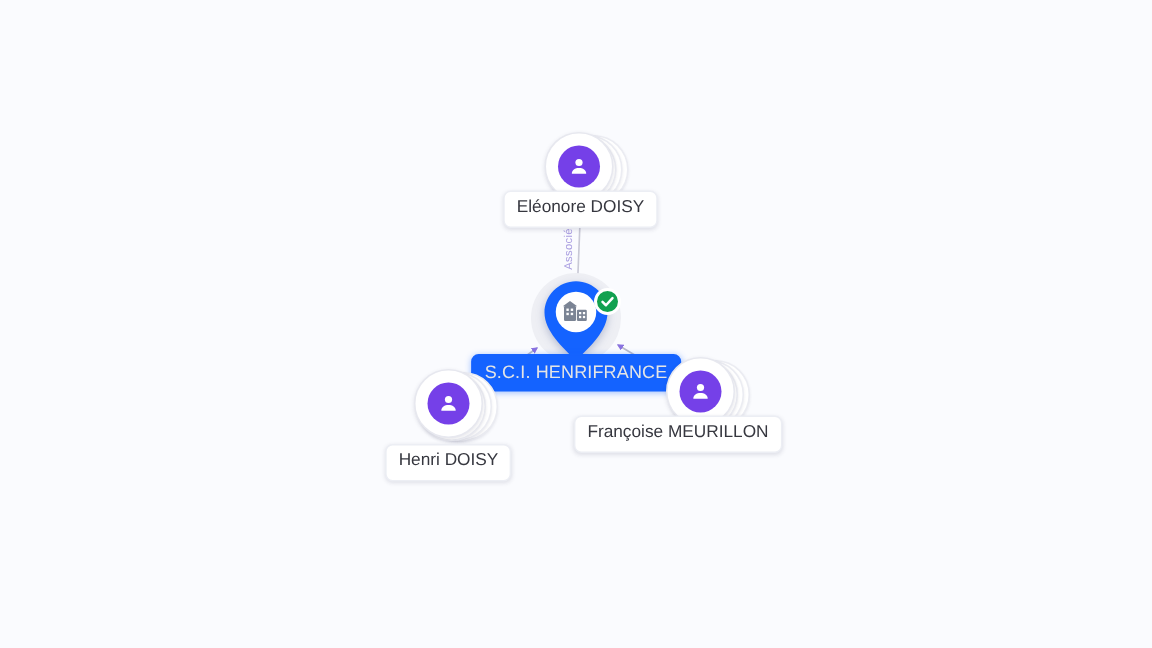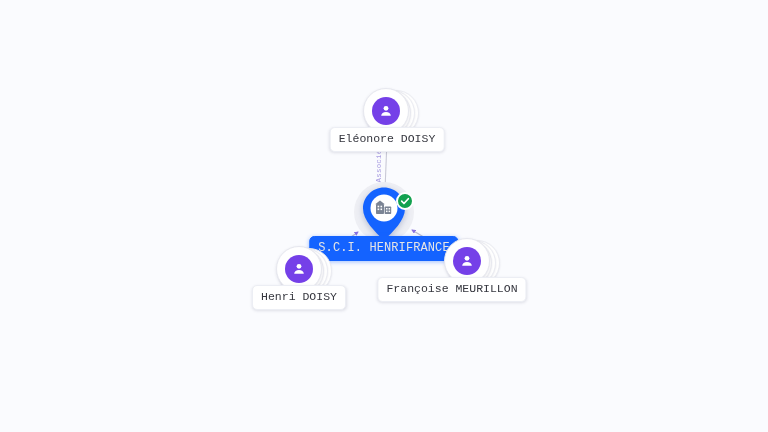--- a/index.html
+++ b/index.html
@@ -13,21 +13,20 @@
     font-family: "Liberation Sans", sans-serif;
     overflow: hidden;
     position: relative;
   }
 
   #graph-canvas {
     position: absolute;
     inset: 0;
     width: 768px;
     height: 324px;
-    font-family: Liberation Mono, monospace;
   }
 
   
   #edges-layer {
     position: absolute;
     inset: 0;
     width: 768px;
     height: 432px;
     pointer-events: none;
   }
@@ -229,21 +228,21 @@
       <div class="avatar-disc">
         <div class="avatar-inner">
           <svg width="16" height="16" viewBox="0 0 24 24" fill="#ffffff">
             <circle cx="12" cy="8" r="3.6"></circle>
             <path d="M4.8 19.2c0-3.6 3.3-5.6 7.2-5.6s7.2 2 7.2 5.6z"></path>
           </svg>
         </div>
       </div>
     </div>
   </div>
-  <div class="node-label" style="left:299px; top:285px;">Henri DOISY</div>
+  <div class="node-label" style="left:299px; top:296px;">Henri DOISY</div>
 
   <div class="node" style="left:468px; top:262px;">
     <div class="person-stack">
       <div class="stack-card c3"></div>
       <div class="stack-card c2"></div>
       <div class="stack-card c1"></div>
       <div class="avatar-disc">
         <div class="avatar-inner">
           <svg width="16" height="16" viewBox="0 0 24 24" fill="#ffffff">
             <circle cx="12" cy="8" r="3.6"></circle>

